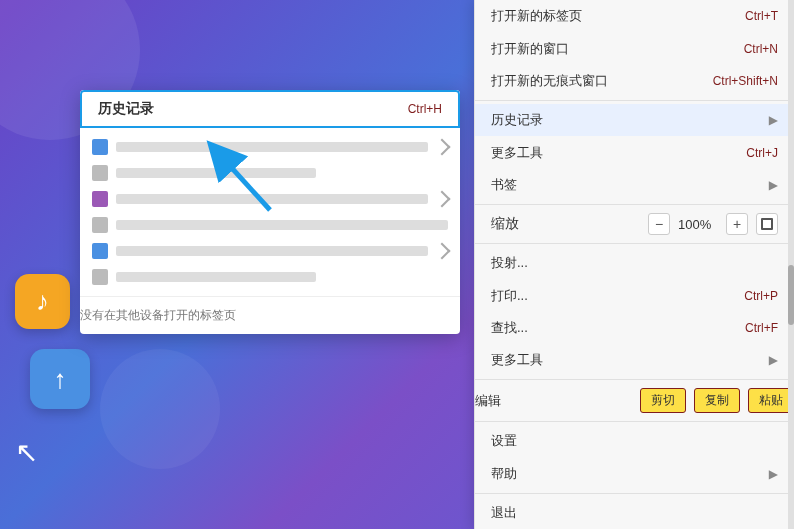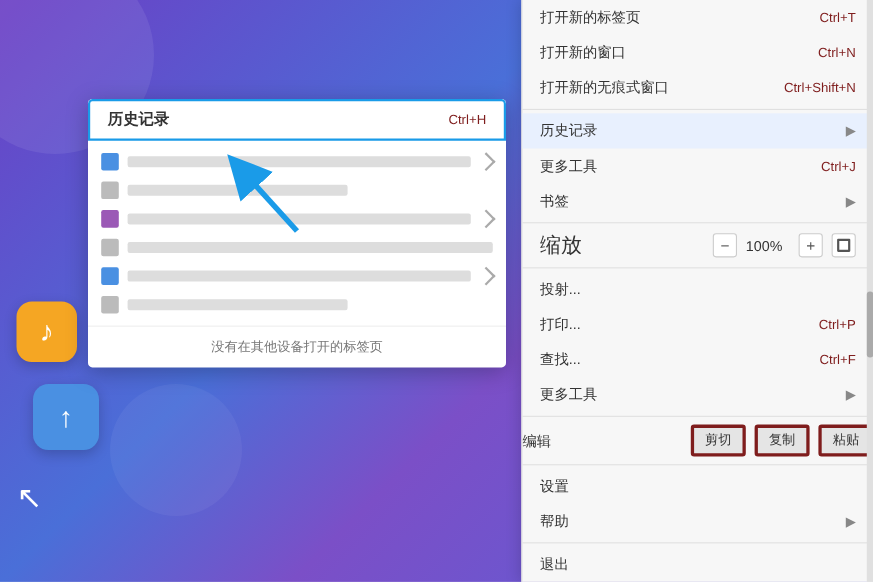--- a/index.html
+++ b/index.html
@@ -131,21 +131,20 @@
     .history-item-arrow {
       width: 12px; height: 12px;
       border-top: 2px solid #aaa;
       border-right: 2px solid #aaa;
       transform: rotate(45deg);
       flex-shrink: 0;
     }
     .history-footer {
       padding: 10px 0;
       border-top: 1px solid #eee;
-      text-align: center;
       color: #777;
       font-size: 12px;
     }
 
     
     .blue-arrow {
       position: absolute;
       top: 140px;
       left: 200px;
       z-index: 20;
@@ -203,21 +202,21 @@
     
     .menu-item-zoom {
       display: flex;
       align-items: center;
       padding: 6px 16px;
       min-height: 32px;
     }
     .zoom-label {
       flex: 1;
       color: #333;
-      font-size: 19px;
+      font-size: 14px;
     }
     .zoom-controls {
       display: flex;
       align-items: center;
       gap: 8px;
     }
     .zoom-btn {
       width: 22px; height: 22px;
       border: 1px solid #ccc;
       background: #fff;
@@ -254,22 +253,22 @@
       min-height: 32px;
       gap: 8px;
     }
     .edit-label {
       flex: 1;
       color: #333;
       font-size: 13px;
     }
     .edit-btn {
       padding: 3px 10px;
-      border: 3px solid #7f1d1d;
-      background: #e5e5e5;
+      border: 1px solid #7f1d1d;
+      background: #fde047;
       border-radius: 3px;
       font-size: 12px;
       color: #333;
       cursor: pointer;
     }
     
     .scrollbar {
       position: absolute;
       right: 0;
       top: 0;

